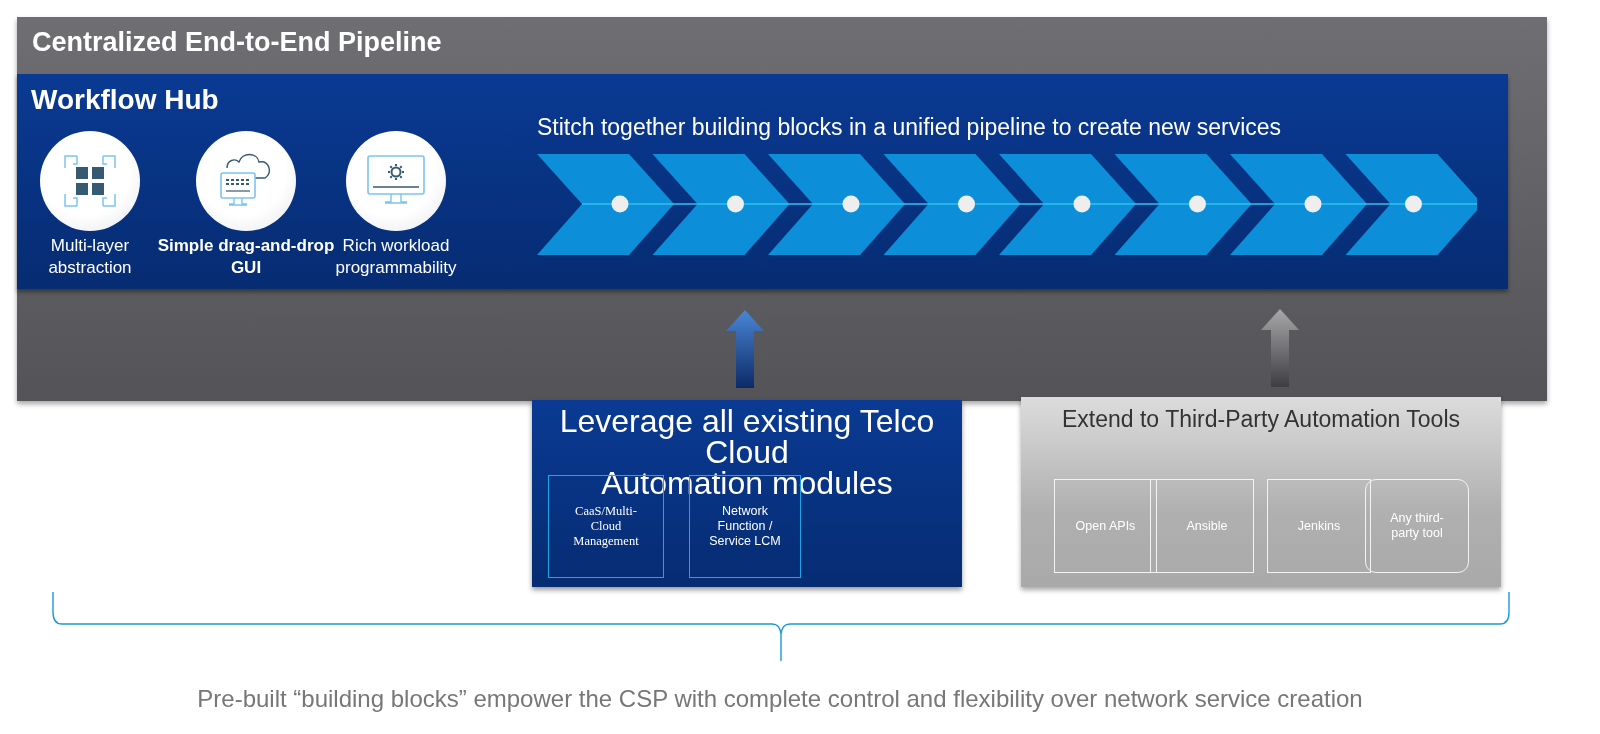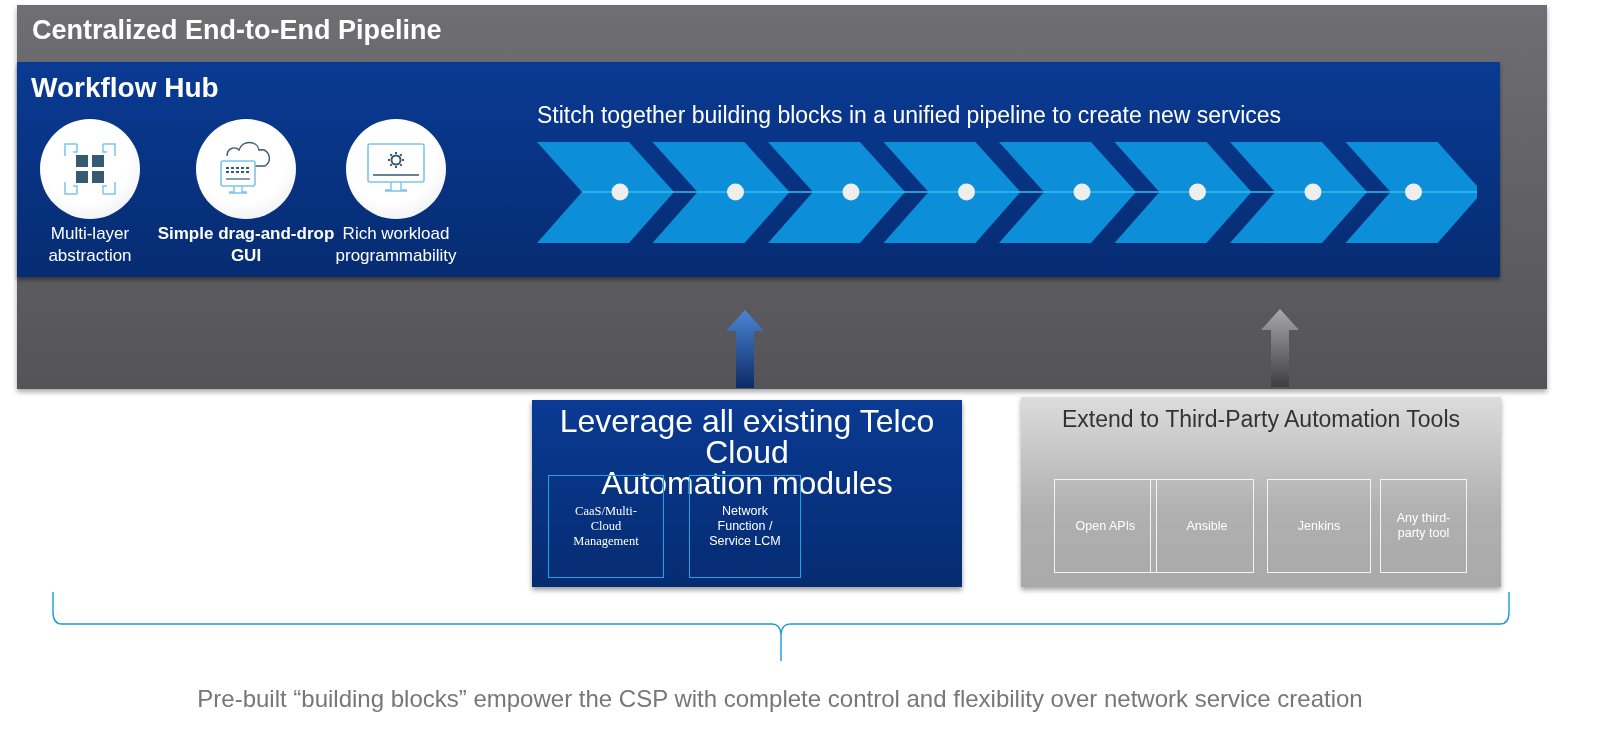--- a/index.html
+++ b/index.html
@@ -1,25 +1,25 @@
 <!DOCTYPE html>
 <html><head>
 <meta charset="utf-8">
 <style>
   html, body { margin:0; padding:0; background:#ffffff; }
   body { width:1600px; height:734px; position:relative; overflow:hidden;
          font-family:"Liberation Sans", sans-serif; }
-  .frame { position:absolute; left:17px; top:5px; width:1530px; height:384px;
+  .frame { position:absolute; left:17px; top:17px; width:1530px; height:384px;
            background:linear-gradient(#6f6e73, #545357);
            box-shadow:0 3px 5px rgba(0,0,0,0.35); }
   .frame-title { position:absolute; left:15px; top:10px; color:#fff; font-weight:bold;
                  font-size:27px; }
   .hub { position:absolute; left:0; top:57px; width:1483px; height:215px;
          background:linear-gradient(#0a3a93, #062c72);
-         box-shadow:0 3px 4px rgba(0,0,0,0.4); }
+         box-shadow:0 3px 4px rgba(0,0,0,0.4);padding-left:8px; }
   .hub-title { position:absolute; left:14px; top:10px; color:#fff; font-weight:bold; font-size:28px; }
   .feature { position:absolute; top:57px; width:170px; text-align:center; }
   .circle { width:100px; height:100px; border-radius:50%; margin:0 auto;
             background:radial-gradient(circle at 45% 40%, #ffffff 55%, #e2e4e9 100%);
             display:flex; align-items:center; justify-content:center; }
   .feature-label { color:#fff; font-size:17px; line-height:22px; margin-top:4px; }
   .stitch { position:absolute; left:520px; top:40px; color:#fff; font-size:23px; }
   #pipeline { position:absolute; left:500px; top:70px; }
   .arrow-up { position:absolute; }
   .tca { position:absolute; left:532px; top:400px; width:430px; height:187px;
@@ -191,21 +191,21 @@
   <div class="third-title">Extend to Third-Party Automation Tools</div>
   <div class="tool" style="left:14px; width:103px;margin-left:19px;">
     <div>Open APIs</div>
   </div>
   <div class="tool" style="left:129px; width:104px;padding-left:18px;">
     <div>Ansible</div>
   </div>
   <div class="tool" style="left:246px; width:104px;">
     <div>Jenkins</div>
   </div>
-  <div class="tool" style="left:359px; width:87px;">
+  <div class="tool" style="left:344px; width:104px;border-radius:11px;">
     <div>
         <div>Any third-</div>
         <div>party tool</div>
       </div>
   </div>
 </div>
 
 <svg id="brace" width="1600" height="734" viewBox="0 0 1600 734">
   <path d="M53 592 V612 Q53 624 62 624 H772 Q780 624 781 634 V661 M781 634 Q782 624 790 624 H1500 Q1509 624 1509 612 V592" fill="none" stroke="#1a9ad8" stroke-width="1.4"></path>
 </svg>

